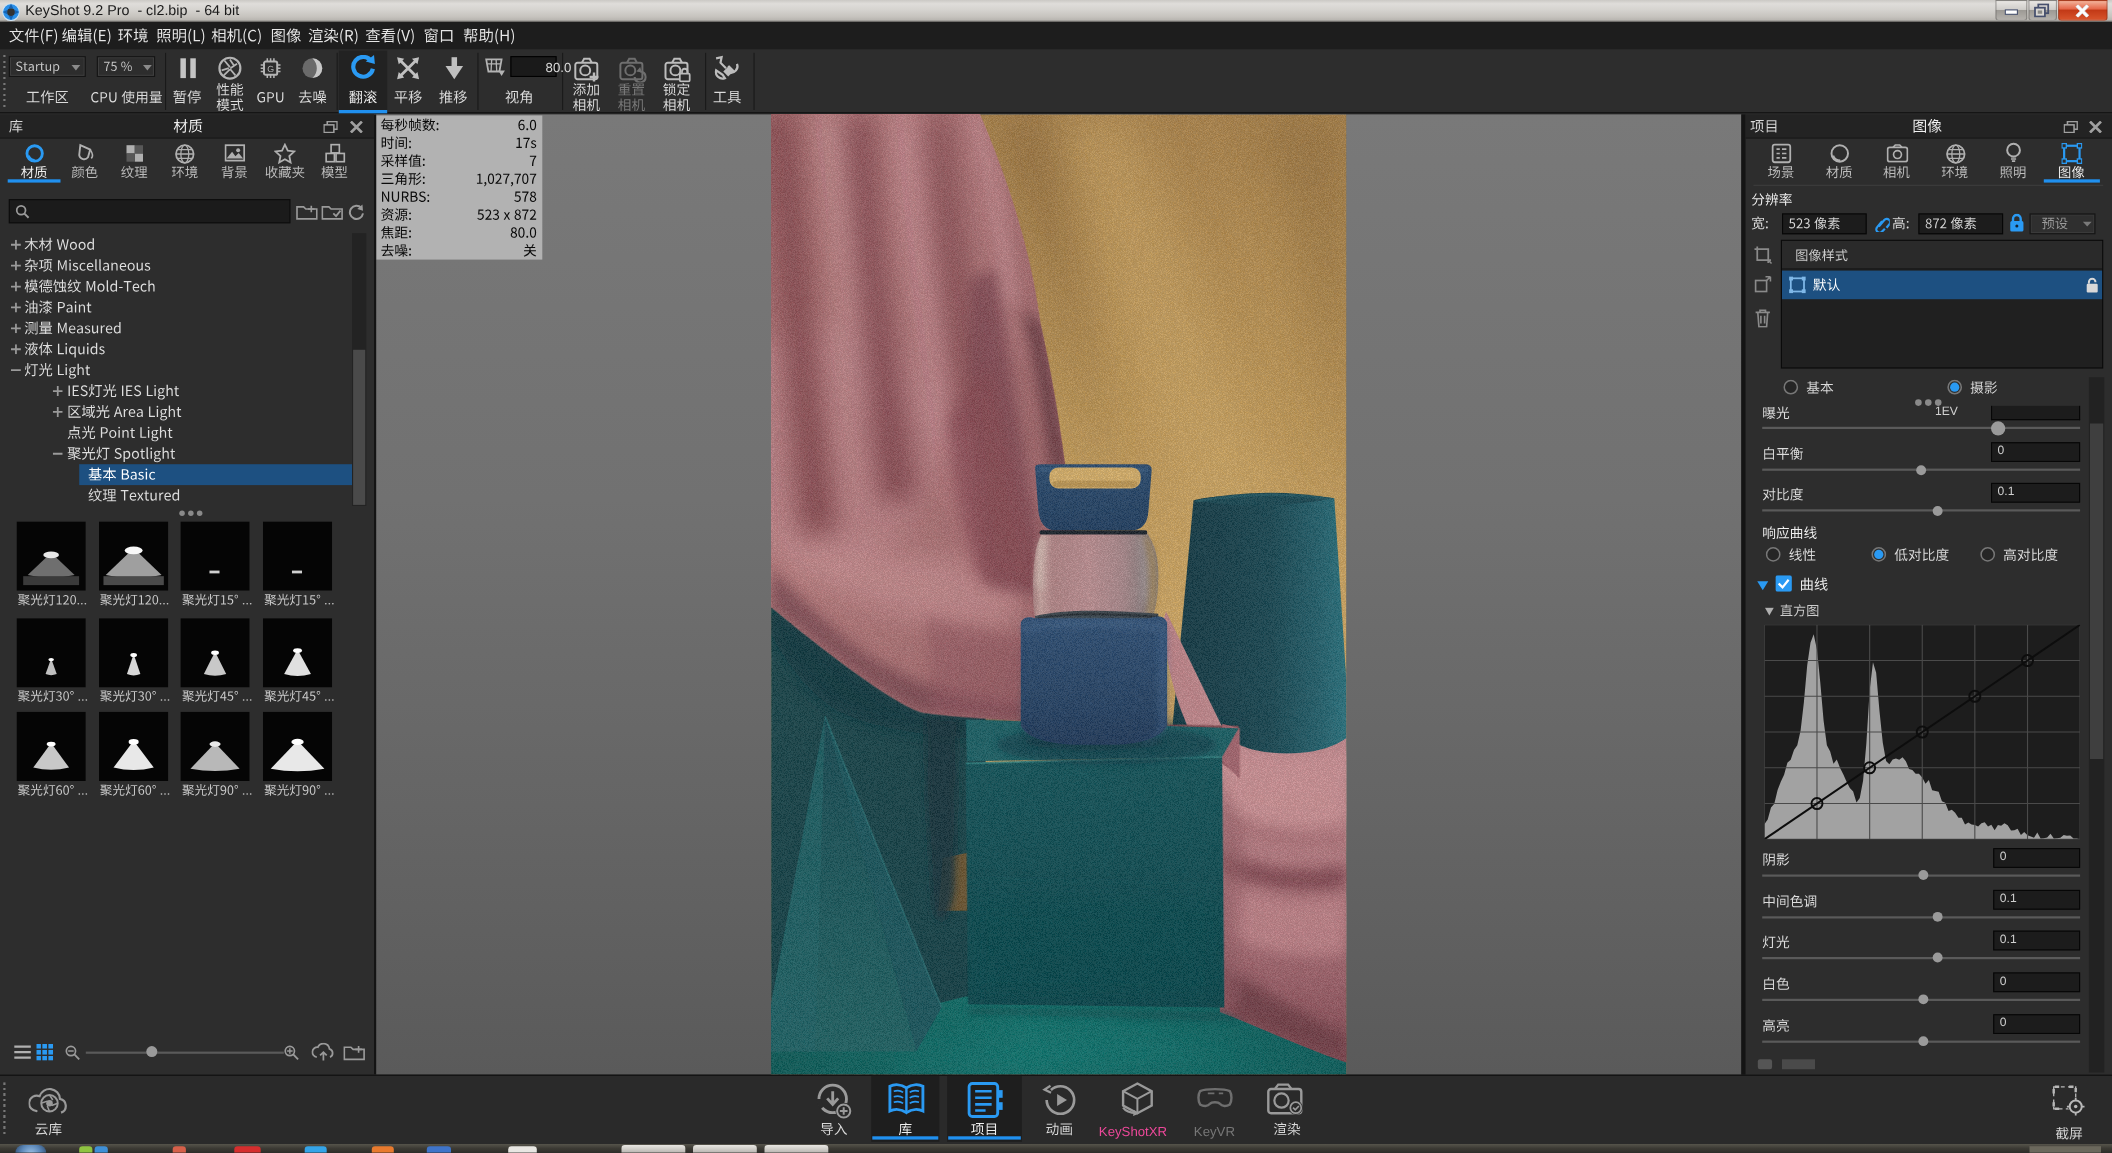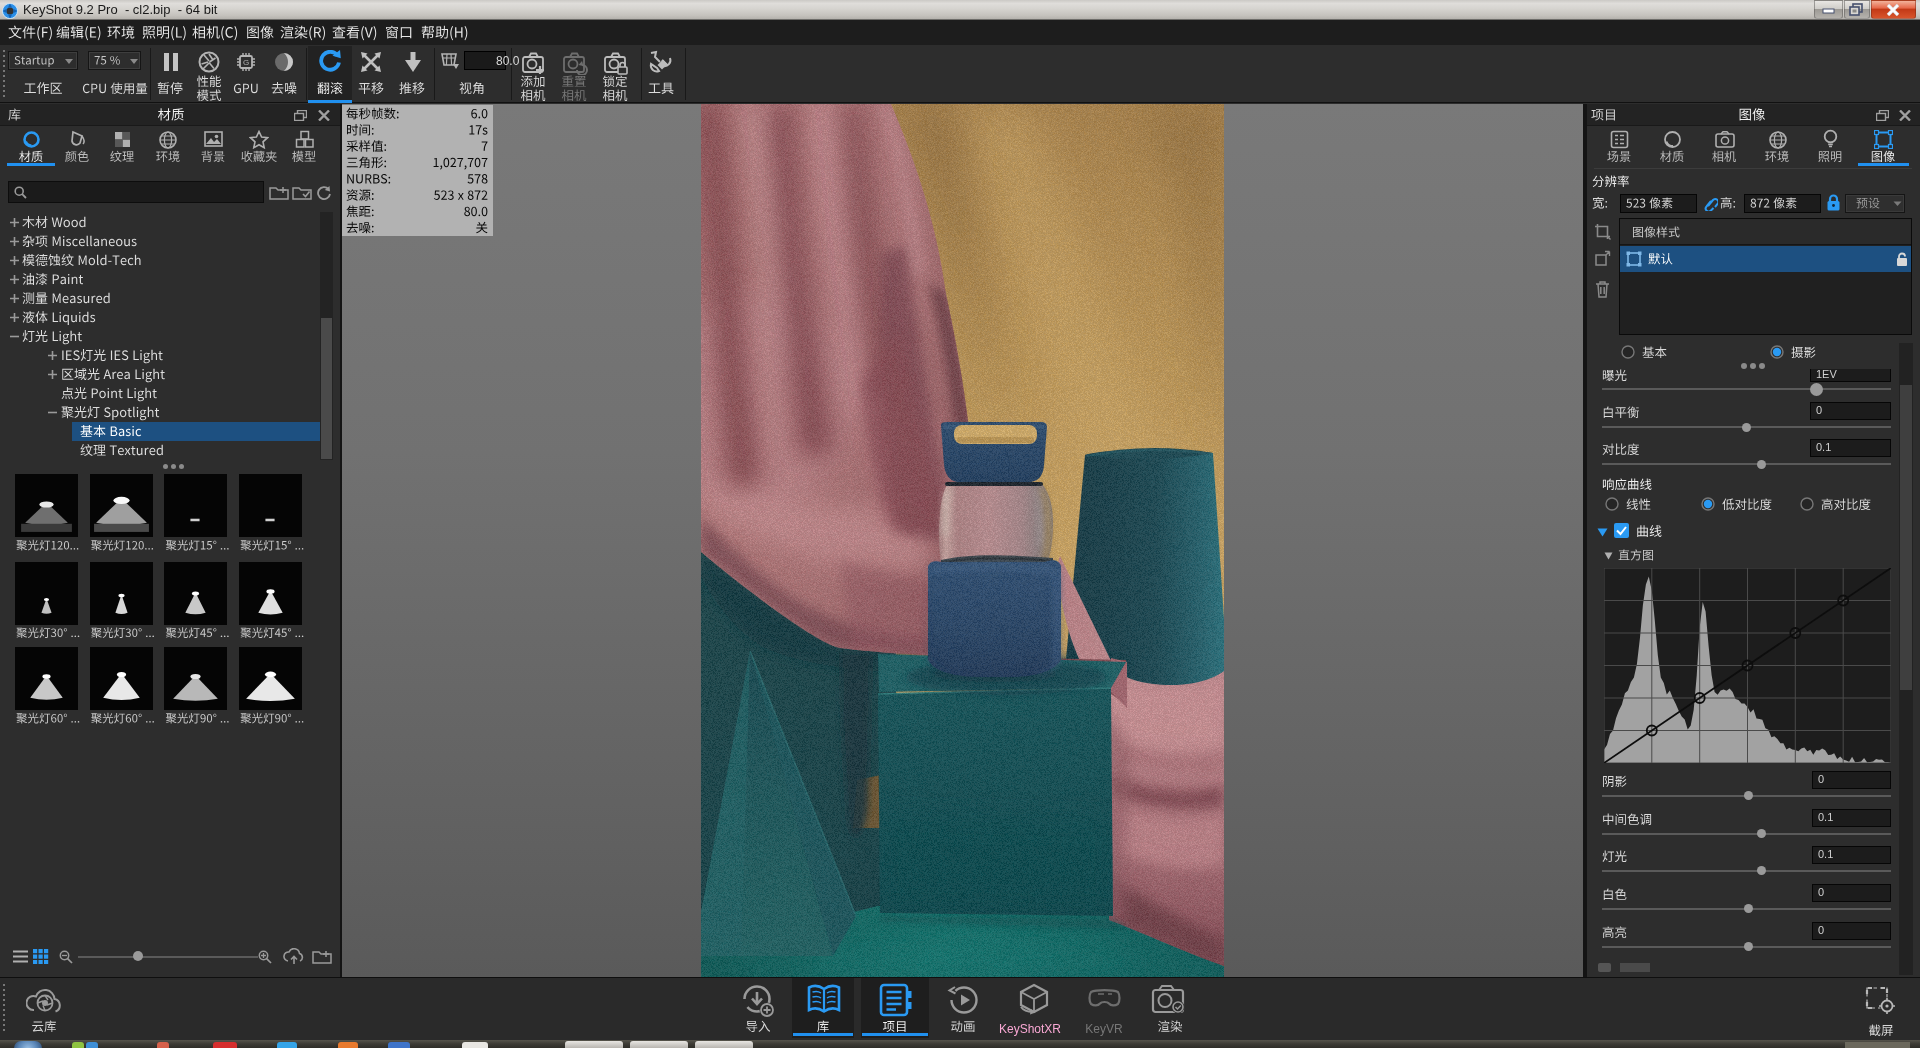--- a/index.html
+++ b/index.html
@@ -577,21 +577,21 @@
     <circle cx="7" cy="7" r="6" fill="#252525" stroke="#777" stroke-width="1.4"></circle>
   </svg>
 <svg style="position:absolute;left:1770px;top:345px" width="14" height="14" viewBox="0 0 14 14">
     <circle cx="7" cy="7" r="6" fill="none" stroke="#777" stroke-width="1.4"></circle>
     <circle cx="7" cy="7" r="4.2" fill="#2a9af3"></circle>
   </svg>
 <div style="position:absolute;left:1741px;top:363px;width:6px;height:6px;border-radius:50%;background:#8a8a8a"></div>
 <div style="position:absolute;left:1750px;top:363px;width:6px;height:6px;border-radius:50%;background:#8a8a8a"></div>
 <div style="position:absolute;left:1759px;top:363px;width:6px;height:6px;border-radius:50%;background:#8a8a8a"></div>
 <div style="position:absolute;left:1810px;top:369px;width:81px;height:13px;background:#1c1c1c;border:1px solid #060606;border-top:none"></div>
-<div style="position:absolute;left:1816px;top:368px;font:11px 'Liberation Sans',sans-serif;color:#d0d0d0">1EV</div>
+<div style="position:absolute;left:1759px;top:368px;font:11px 'Liberation Sans',sans-serif;color:#d0d0d0">1EV</div>
 <div style="position:absolute;left:1602px;top:388px;width:289px;height:2px;background:#5a5a5a"></div>
 <div style="position:absolute;left:1809.5px;top:382.5px;width:13.0px;height:13.0px;border-radius:50%;background:#9a9a9a"></div>
 <div style="position:absolute;left:1810px;top:402px;width:81px;height:18px;background:#1c1c1c;border:1px solid #060606"></div>
 <div style="position:absolute;left:1816px;top:404px;font:11px 'Liberation Sans',sans-serif;color:#d0d0d0">0</div>
 <div style="position:absolute;left:1602px;top:426px;width:289px;height:2px;background:#5a5a5a"></div>
 <div style="position:absolute;left:1741.5px;top:422.5px;width:9.0px;height:9.0px;border-radius:50%;background:#9a9a9a"></div>
 <div style="position:absolute;left:1810px;top:439px;width:81px;height:18px;background:#1c1c1c;border:1px solid #060606"></div>
 <div style="position:absolute;left:1816px;top:441px;font:11px 'Liberation Sans',sans-serif;color:#d0d0d0">0.1</div>
 <div style="position:absolute;left:1602px;top:463px;width:289px;height:2px;background:#5a5a5a"></div>
 <div style="position:absolute;left:1756.5px;top:459.5px;width:9.0px;height:9.0px;border-radius:50%;background:#9a9a9a"></div>
@@ -699,21 +699,21 @@
     <path d="M15 10.5 L24 16 L15 21.5Z" fill="#9a9a9a"></path>
     <path d="M5.5 16 a12.5 12.5 0 0 1 4 -9" fill="none" stroke="#2a2a2a" stroke-width="4.5"></path>
     <path d="M9 3 L3.5 6.5 L9.5 9.5" fill="none" stroke="#9a9a9a" stroke-width="2"></path>
   </svg>
 <svg style="position:absolute;left:1016px;top:983px" width="37" height="34" viewBox="0 0 37 34">
     <path d="M18 2 L31 9 L31 22 L18 29 L5 22 L5 9Z" fill="none" stroke="#9a9a9a" stroke-width="2.2"></path>
     <path d="M5 9 L18 16 L31 9 M18 16 V29" fill="none" stroke="#9a9a9a" stroke-width="1.8"></path>
     <path d="M5 24 a14 8 0 0 0 12 5" fill="none" stroke="#9a9a9a" stroke-width="2"></path>
     <path d="M14 31.5 L19.5 29.5 L15 26Z" fill="#9a9a9a"></path>
   </svg>
-<div style="position:absolute;left:1030px;top:1022px;transform:translateX(-50%);font:12px 'Liberation Sans',sans-serif;color:#f9a8d4">KeyShotXR</div>
+<div style="position:absolute;left:1030px;top:1022px;transform:translateX(-50%);font:12px 'Liberation Sans',sans-serif;color:#ec4899">KeyShotXR</div>
 <svg style="position:absolute;left:1088px;top:986px" width="33" height="28" viewBox="0 0 33 28">
     <path d="M3 6 C8 3.5 25 3.5 30 6 C32 9 32 15 30 18 C27 20 23 20 21 17.5 C19.5 15.5 13.5 15.5 12 17.5 C10 20 6 20 3 18 C1 15 1 9 3 6Z" fill="none" stroke="#6e6e6e" stroke-width="2.2"></path>
     <path d="M10 8 L16 8 M20 8 L24 8" stroke="#6e6e6e" stroke-width="1.6"></path>
   </svg>
 <div style="position:absolute;left:1104px;top:1022px;transform:translateX(-50%);font:12px 'Liberation Sans',sans-serif;color:#777">KeyVR</div>
 <svg style="position:absolute;left:1151px;top:984px" width="38" height="32" viewBox="0 0 38 32">
     <rect x="2" y="6" width="30" height="22" rx="2.5" fill="none" stroke="#9a9a9a" stroke-width="2.2"></rect>
     <path d="M8 6 L11 2 L20 2 L23 6" fill="none" stroke="#9a9a9a" stroke-width="2"></path>
     <circle cx="14" cy="16.5" r="6.5" fill="none" stroke="#9a9a9a" stroke-width="2"></circle>
     <circle cx="27" cy="23" r="6.5" fill="#2a2a2a"></circle>

